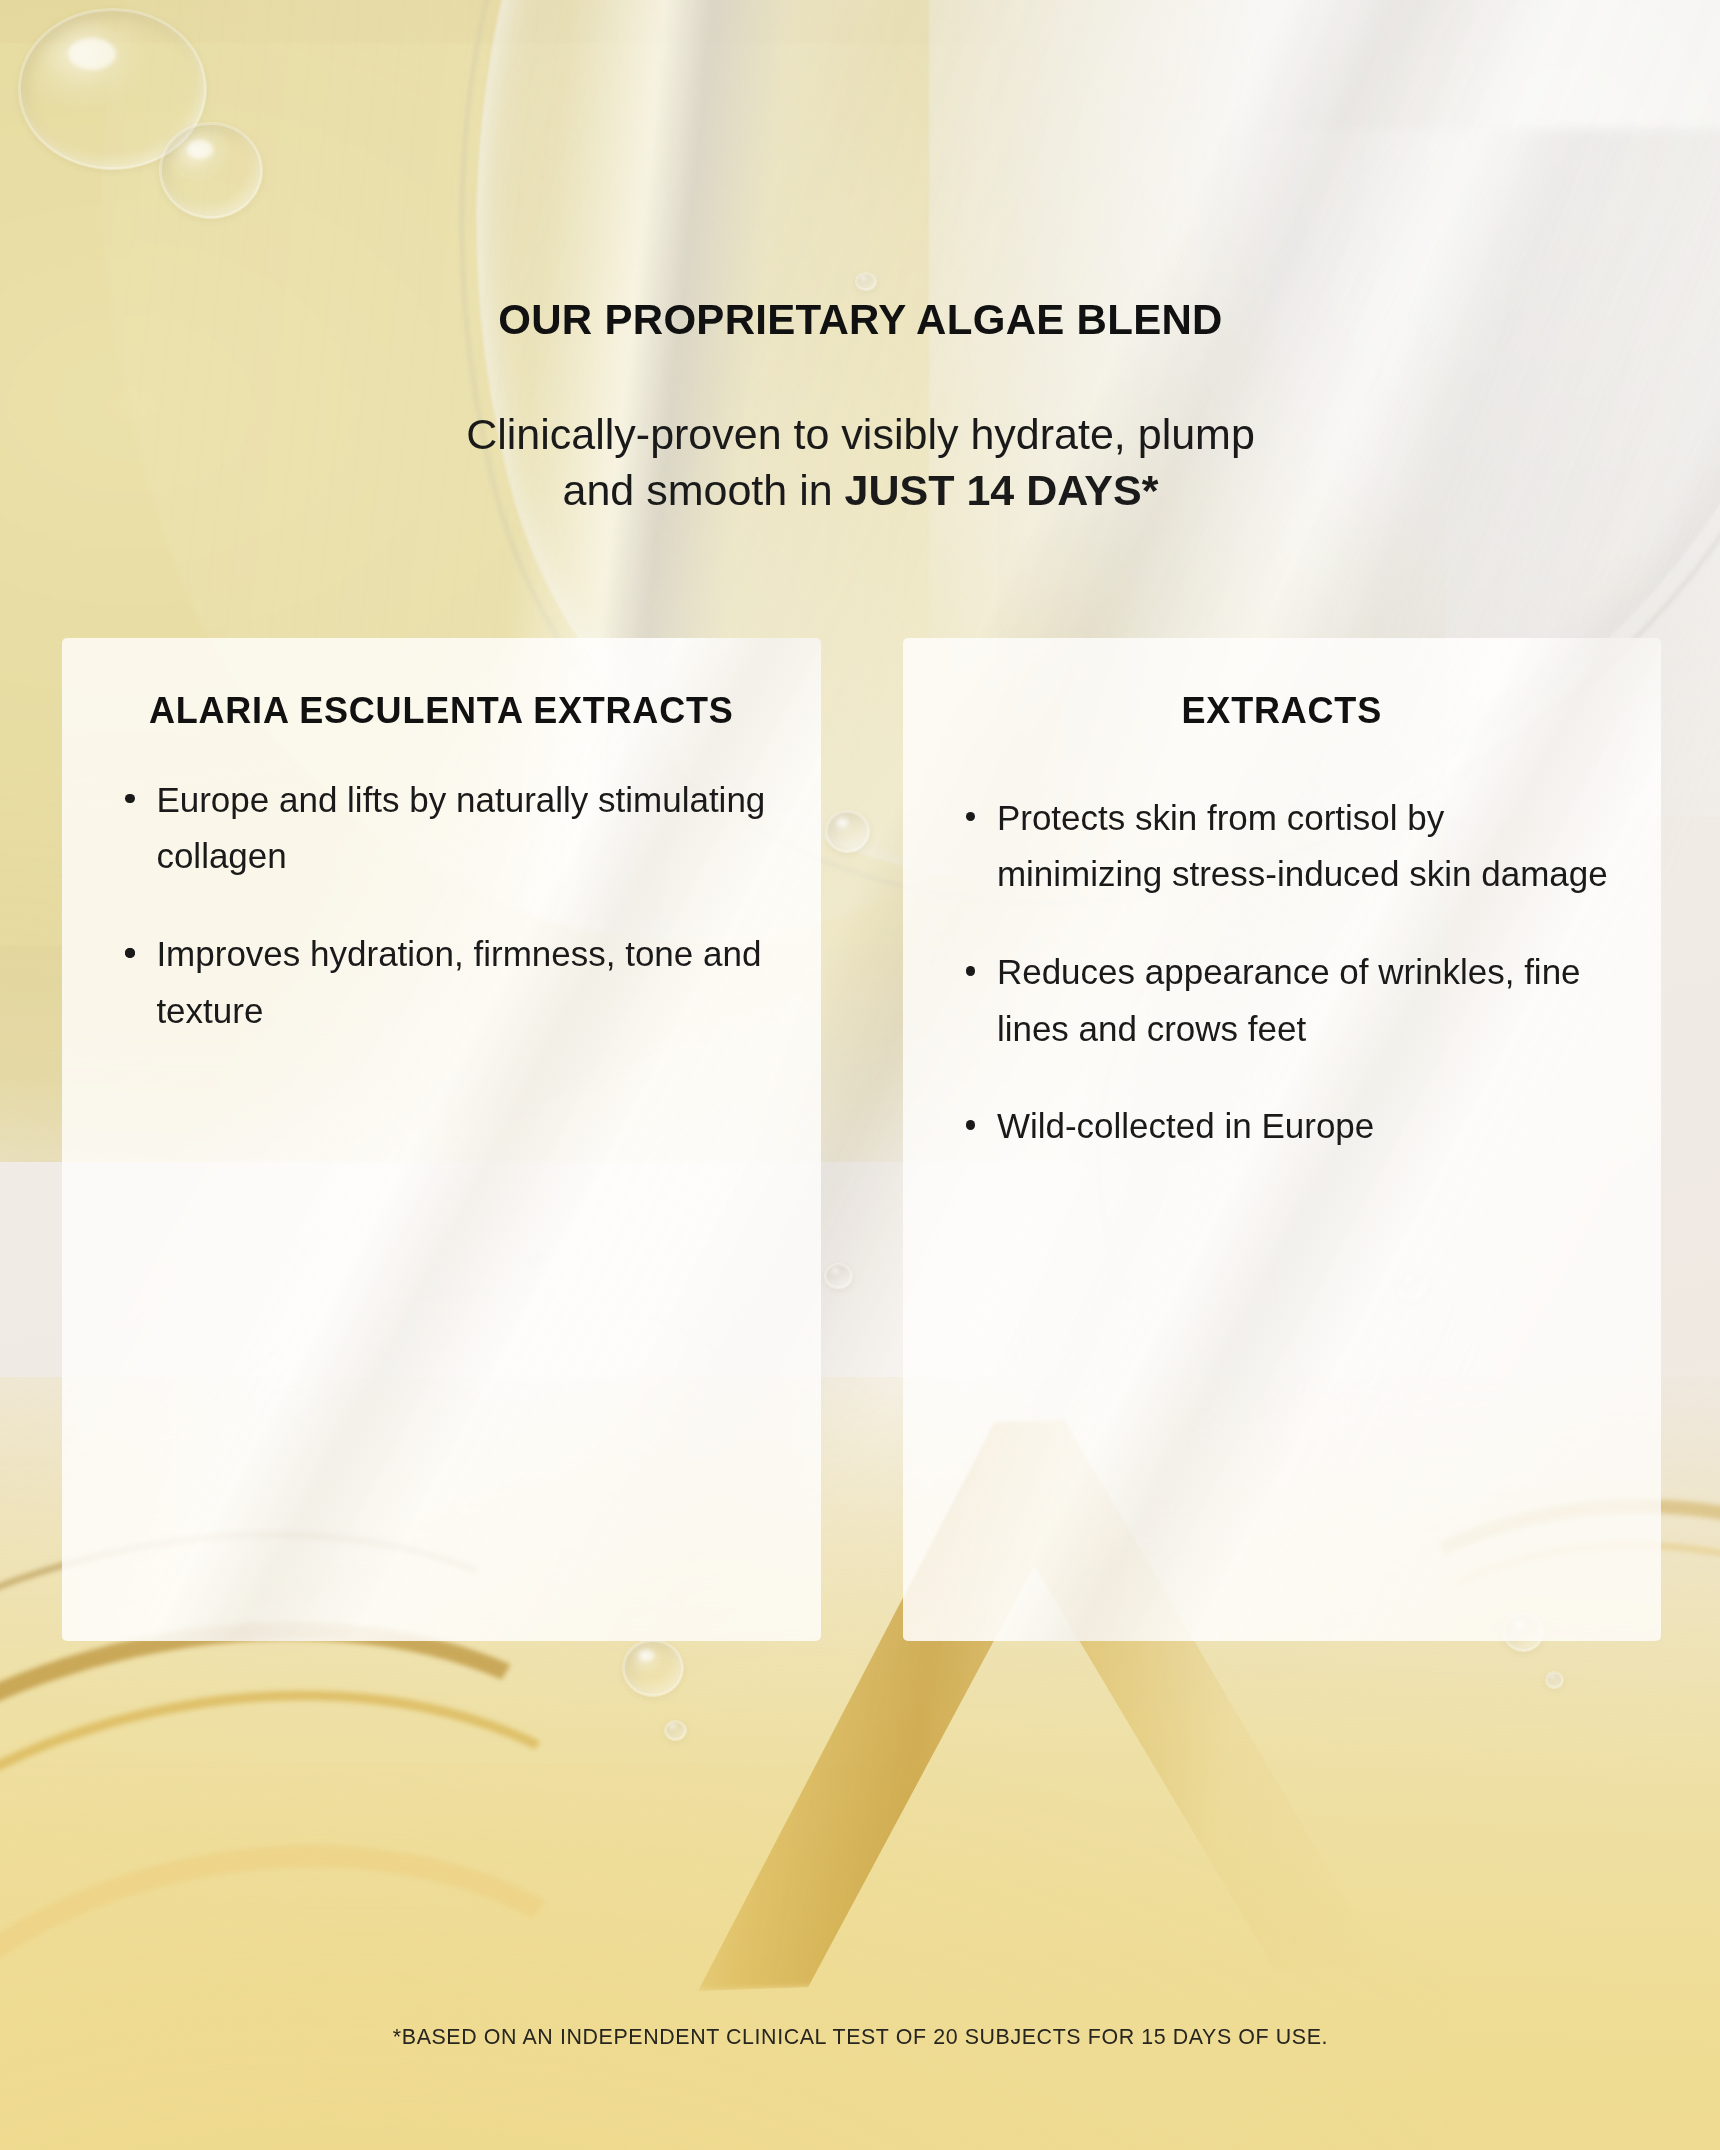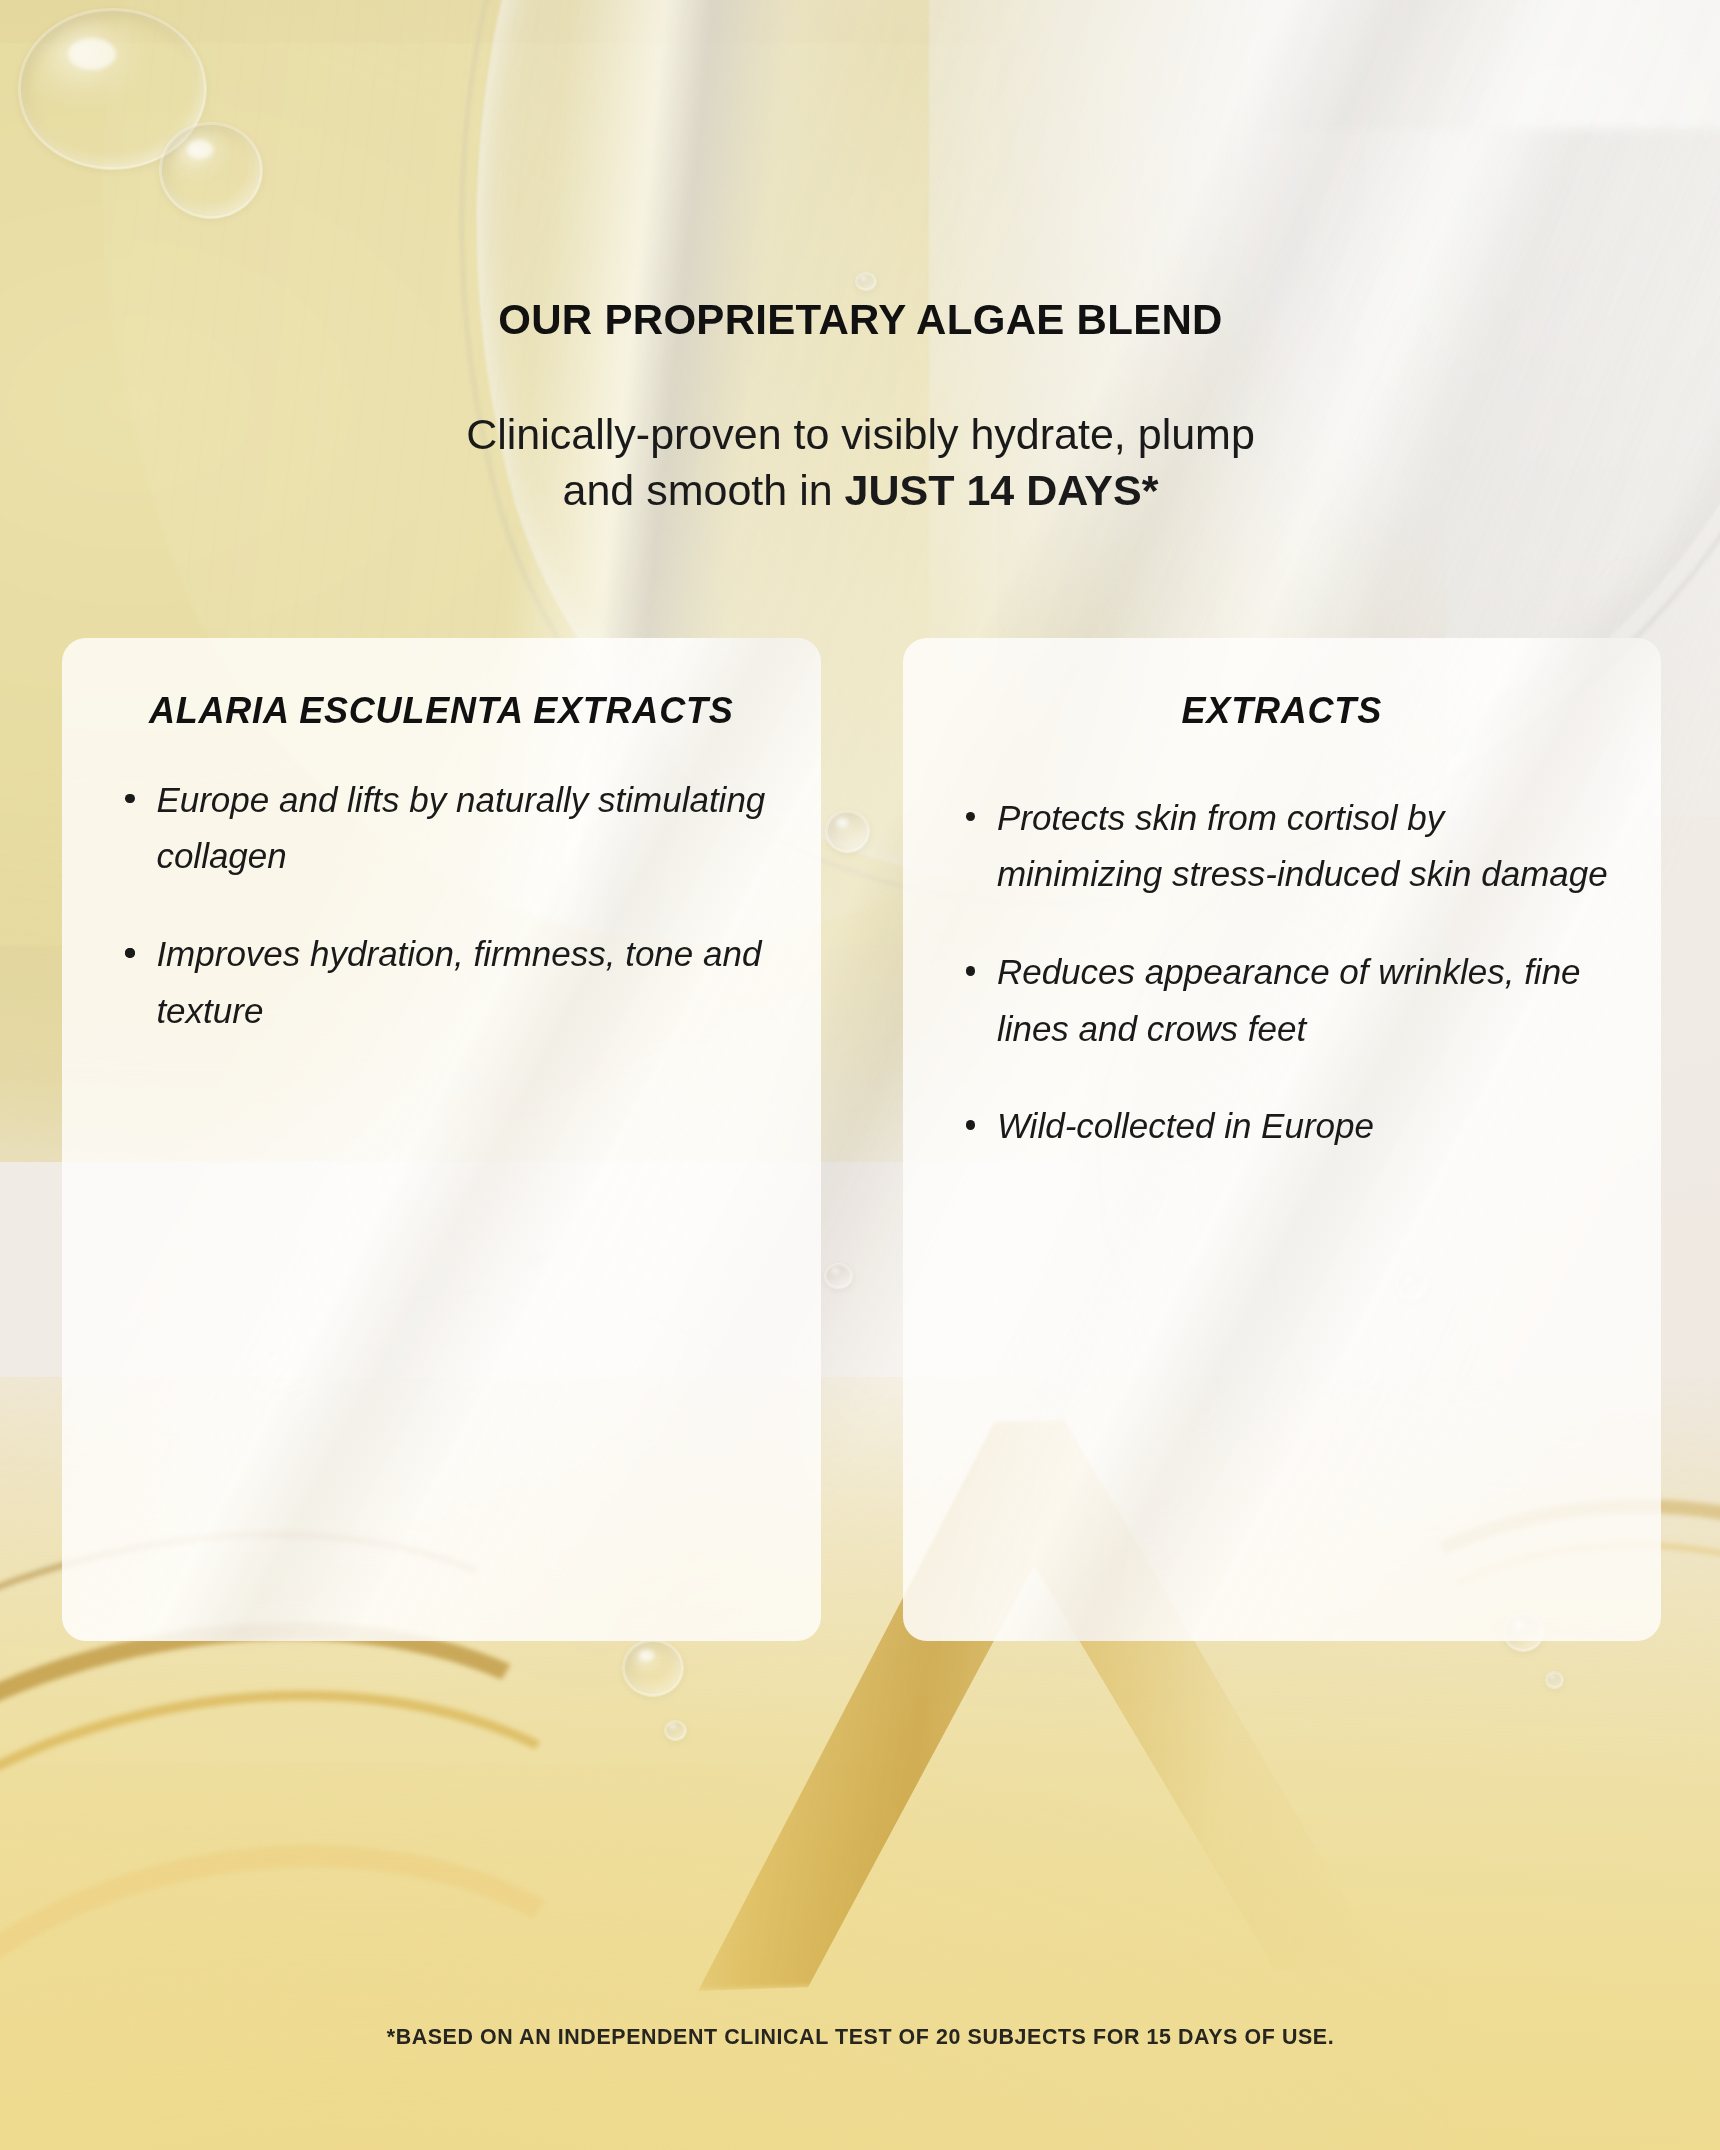--- a/index.html
+++ b/index.html
@@ -229,27 +229,26 @@
   }
   .subhead .strong{ font-weight:bold; }
 
   .cards{
     position:absolute; left:62px; top:638px;
     width:1599px; height:1003px;
     display:flex; gap:82px;
   }
   .card{
     flex:1 1 0;
-    border-radius:24px;
+    border-radius:5px;
     background:rgba(255,254,252,.80);
     backdrop-filter:blur(1.3px);
     position:relative;
     overflow:hidden;
     padding:51px 40px 0 40px;
-    font-style:italic;
   }
   
   .card::before{
     content:""; position:absolute; left:-30%; top:-40%;
     width:170%; height:190%;
     background:linear-gradient(118deg,
       rgba(255,255,255,0) 36%, rgba(255,255,255,.42) 46%,
       rgba(226,222,214,.34) 50%, rgba(255,255,255,.30) 55%,
       rgba(255,255,255,0) 68%);
     pointer-events:none;
@@ -278,21 +277,21 @@
   .bullets li:last-child{ margin-bottom:0; }
   .bullets li .dot{
     position:absolute; left:3.9px; top:22px;
     width:9.7px; height:9.7px; border-radius:50%;
     background:#1a1a1a;
   }
 
   .footnote{
     position:absolute; left:0; right:0; top:2025px;
     text-align:center;
-    font-size:21.4px; font-weight:700;
+    font-size:21.4px; font-weight:400;
     letter-spacing:0.6px;
     color:#26251f;
   }
 </style>
 </head>
 <body>
 
 <div id="bg">
   <div class="bg-base"></div>
   <div class="oil-main"></div>

